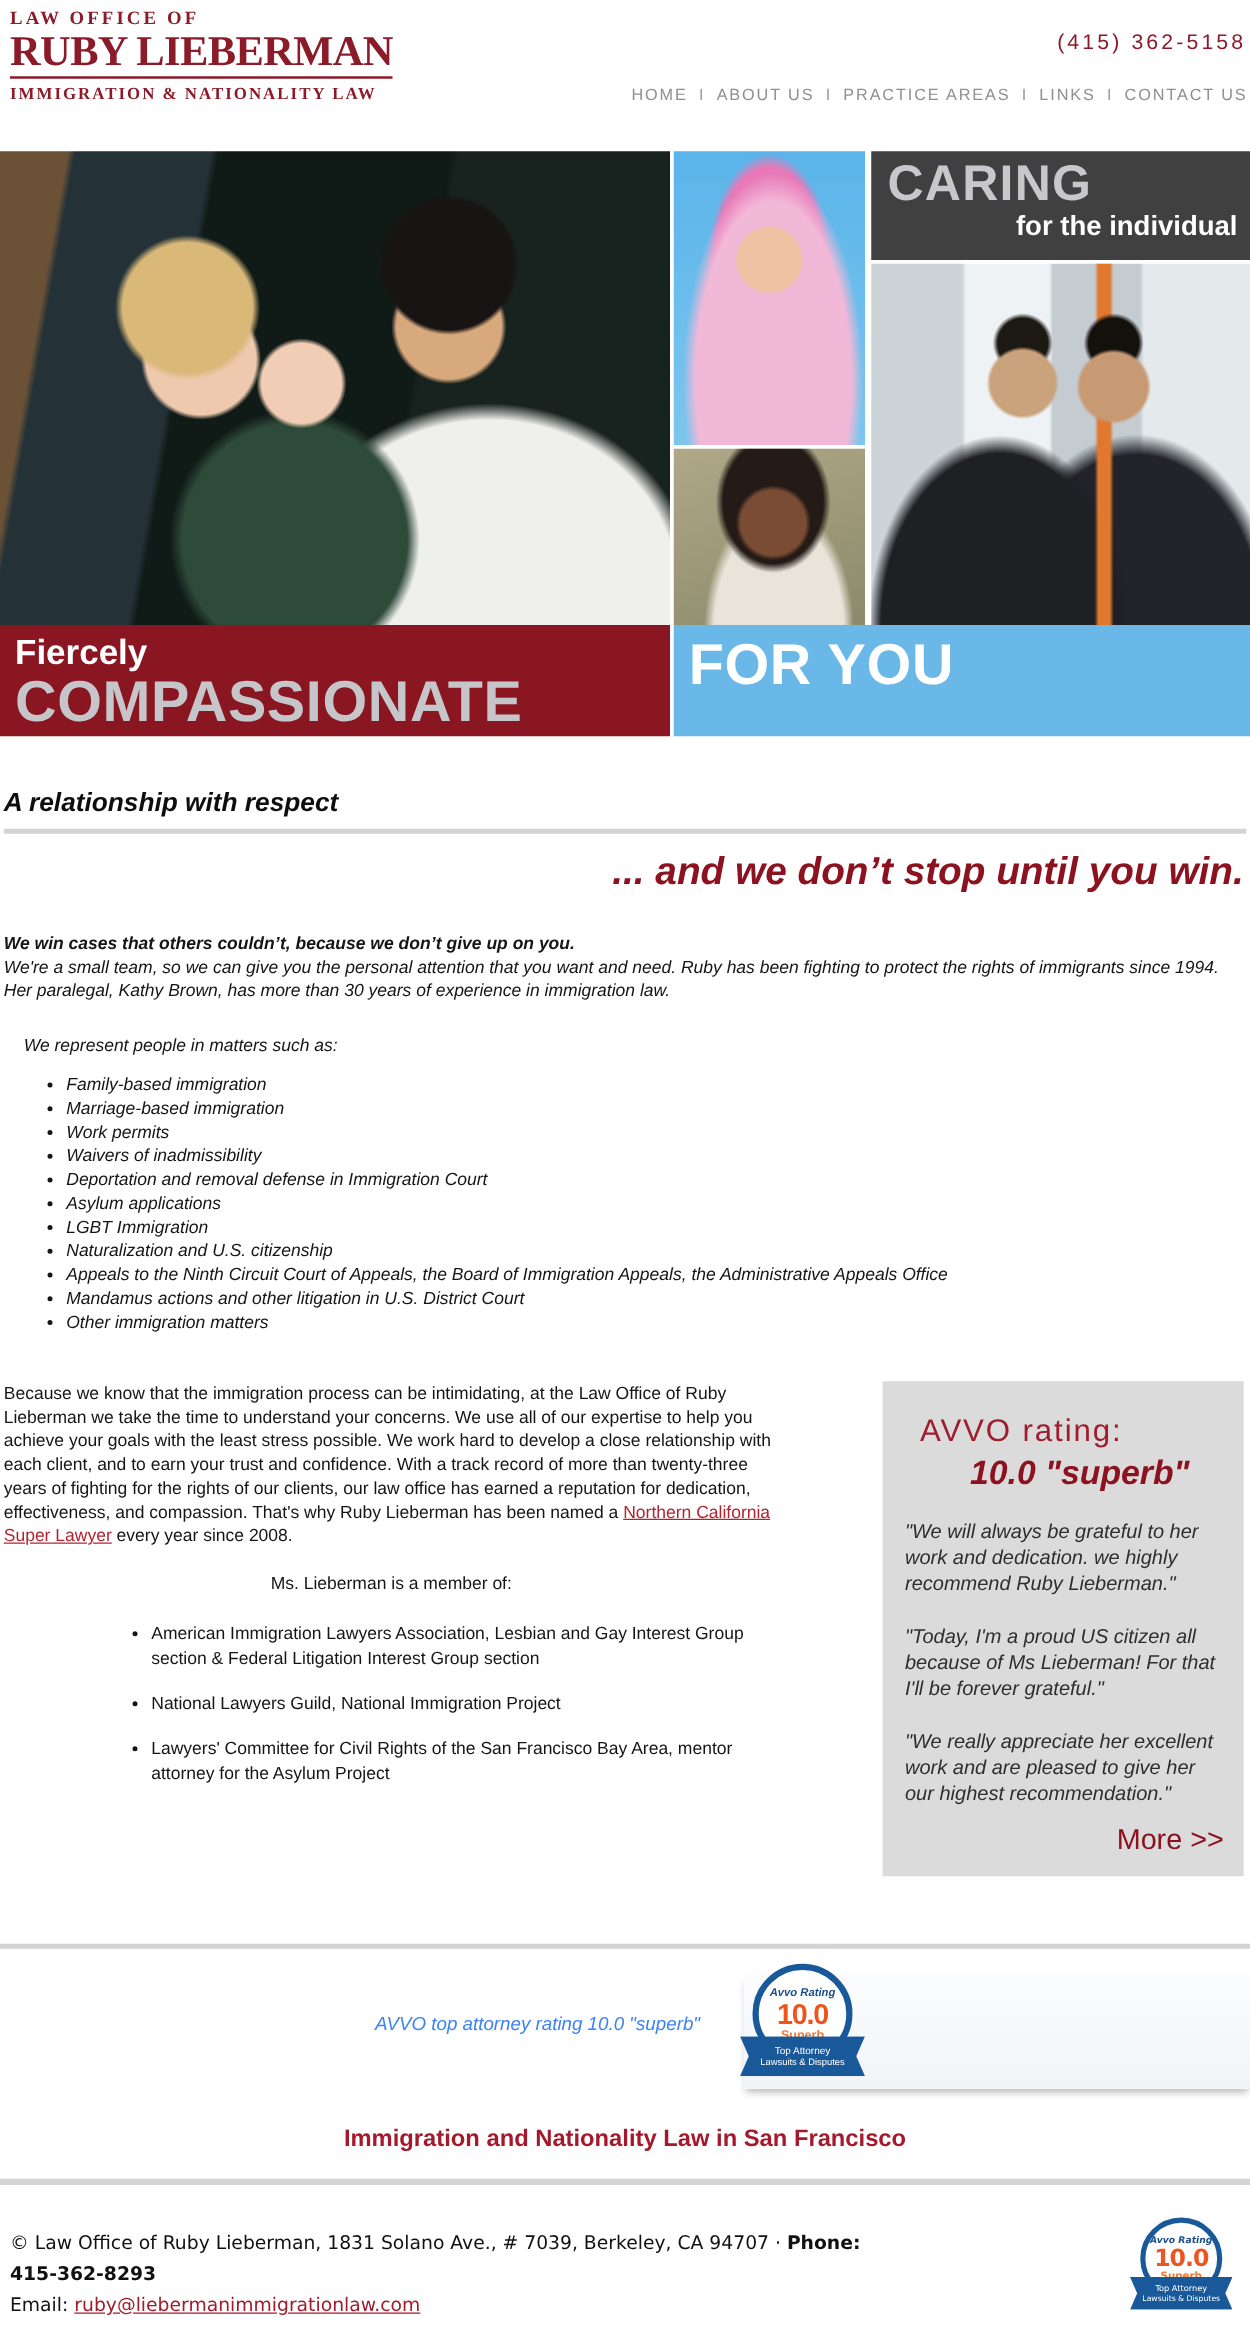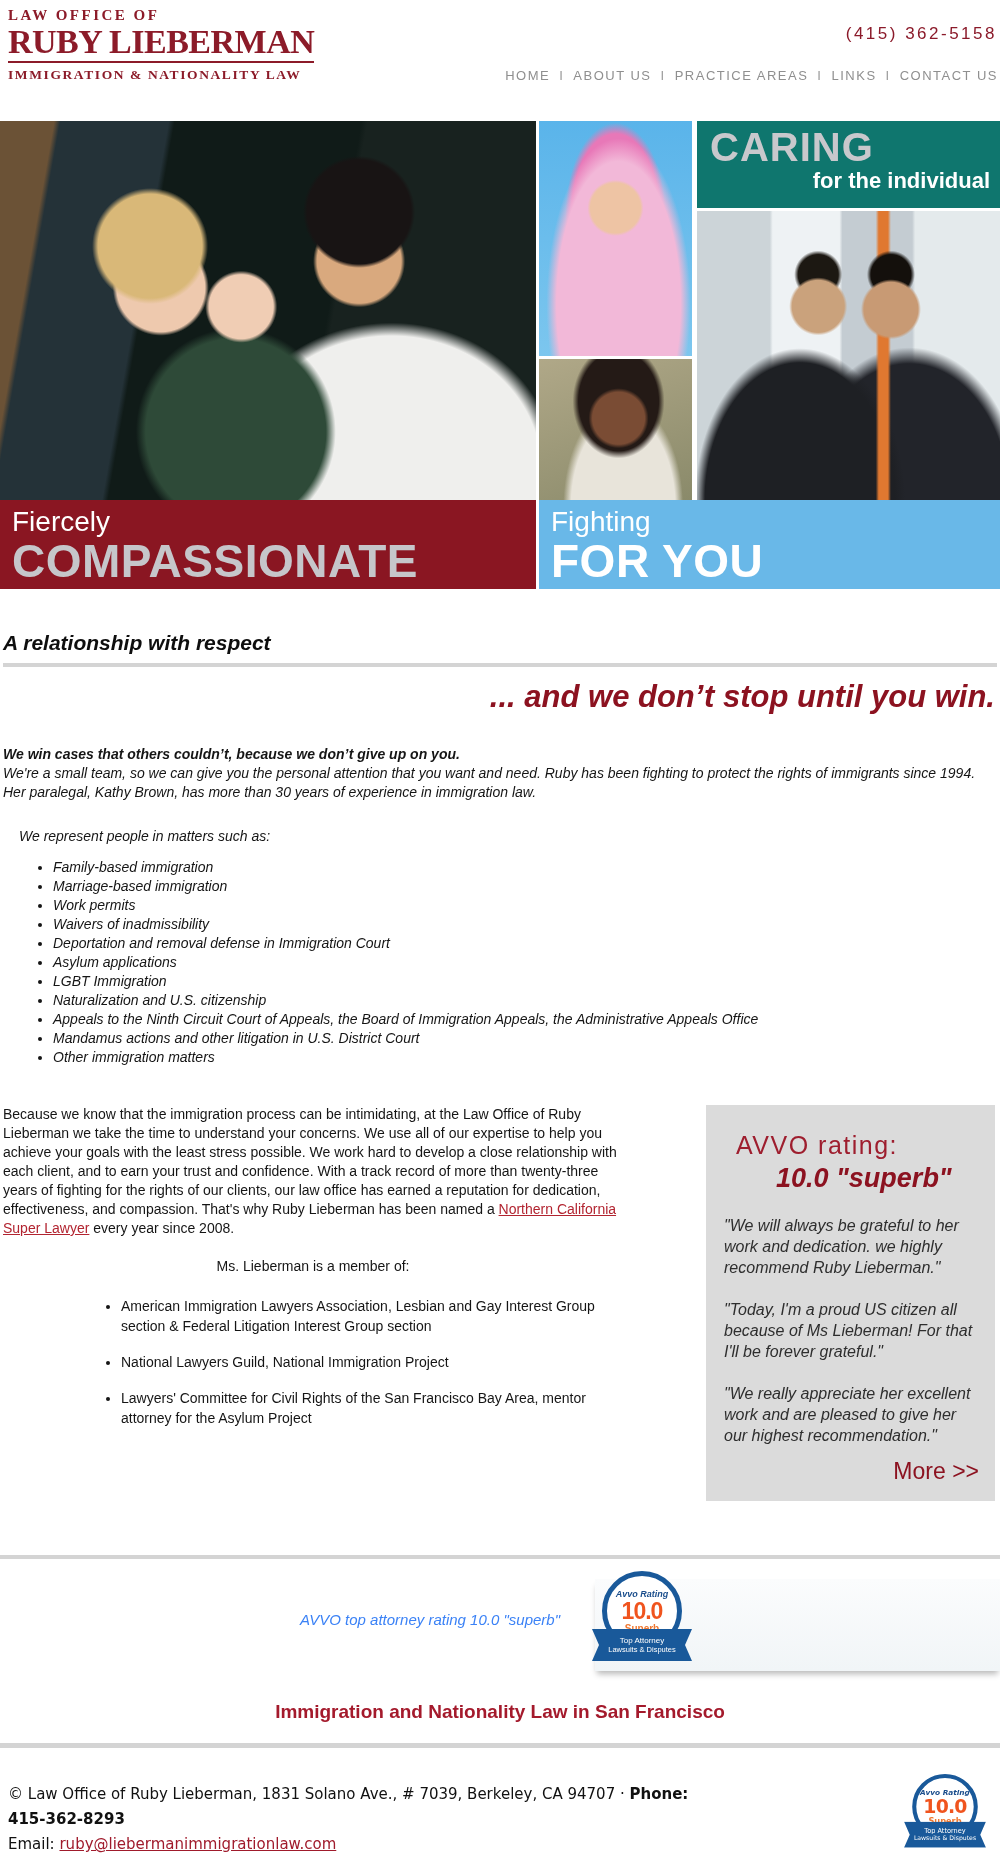--- a/index.html
+++ b/index.html
@@ -53,27 +53,27 @@
       radial-gradient(circle at 40% 33%, #caa27c 0 26px, rgba(202,162,124,0) 29px),
       radial-gradient(circle at 64% 34%, #c89a74 0 27px, rgba(200,154,116,0) 30px),
       radial-gradient(circle at 40% 22%, #1c1812 0 20px, rgba(28,24,18,0) 24px),
       radial-gradient(circle at 64% 22%, #14100c 0 20px, rgba(20,16,12,0) 24px),
       linear-gradient(90deg, rgba(0,0,0,0) 0 59%, #e07830 60% 63%, rgba(0,0,0,0) 64% 100%),
       radial-gradient(ellipse at 34% 100%, #1e2024 0 95px, rgba(30,32,36,0) 105px),
       radial-gradient(ellipse at 70% 100%, #22242a 0 100px, rgba(34,36,42,0) 112px),
       linear-gradient(90deg, #ccd4d8 0 24%, #eef2f4 25% 47%, #c4ccd2 48% 71%, #e4eaec 72% 100%);
   }
   .caring { position:absolute; left:697px; top:0; width:303px; height:87px;
-            background:#0f766e; color:#fff; padding:5px 10px 0 13px; }
+            background:#404040; color:#fff; padding:5px 10px 0 13px; }
   .caring-title { font-size:40px; font-weight:bold; color:#C8C8CC; letter-spacing:1px; line-height:42px; }
   .caring-sub { font-size:22px; font-weight:bold; text-align:right; margin-top:0px; }
   .banner { position:absolute; top:379px; height:89px; padding:7px 0 0 12px; }
   .banner-left { left:0; width:536px; background:#8A1622; }
   .banner-right { left:539px; width:461px; background:#69B8E8; }
-  .banner .b1 { font-size:28px; font-weight:normal; color:#fff; line-height:30px; }
+  .banner .b1 { font-size:28px; font-weight:bold; color:#fff; line-height:30px; }
   .banner .b2 { font-size:46px; font-weight:bold; line-height:48px; letter-spacing:0.5px; }
   .banner-left .b2 { color:#C6C6CA; }
   .banner-right .b2 { color:#fff; }
   
   .section-a { padding:0 3px;font-style:italic; }
   .h1 { font-size:21px; font-weight:bold; color:#0e0e0e; margin-top:42px; }
   .divider { height:4px; background:#D4D4D4; }
   .div1 { margin-top:8px; }
   .tagline { margin-top:12px; font-size:31px; font-weight:bold; color:#8C1220; text-align:right; padding-right:2px; }
   .lead { margin-top:30px; font-size:14px; line-height:19px; }
@@ -145,21 +145,20 @@
   <div class="caring">
     <div class="caring-title">CARING</div>
     <div class="caring-sub">for the individual</div>
   </div>
   <div class="ph ph-men"></div>
   <div class="banner banner-left">
     <div class="b1">Fiercely</div>
     <div class="b2">COMPASSIONATE</div>
   </div>
   <div class="banner banner-right">
-    <div class="b1">Fighting</div>
     <div class="b2">FOR YOU</div>
   </div>
 </div>
 
 <div class="section-a">
   <div class="h1">A relationship with respect</div>
   <div class="divider div1"></div>
   <div class="tagline">... and we don’t stop until you win.</div>
   <p class="lead">
     <strong>We win cases that others couldn’t, because we don’t give up on you.</strong><span>We're a small team, so we can give you the personal attention that you want and need. Ruby has been fighting to protect the rights of immigrants since 1994. Her paralegal, Kathy Brown, has more than 30 years of experience in immigration law.</span>

